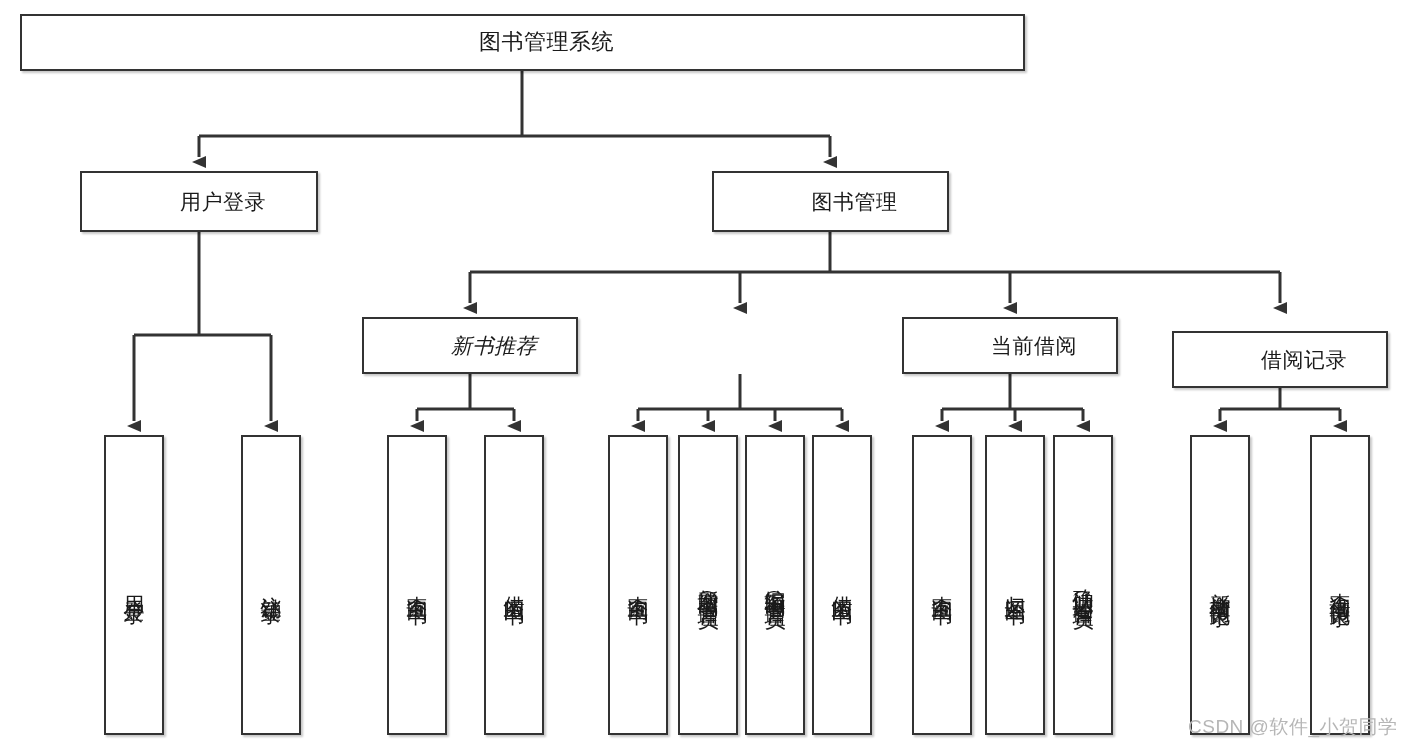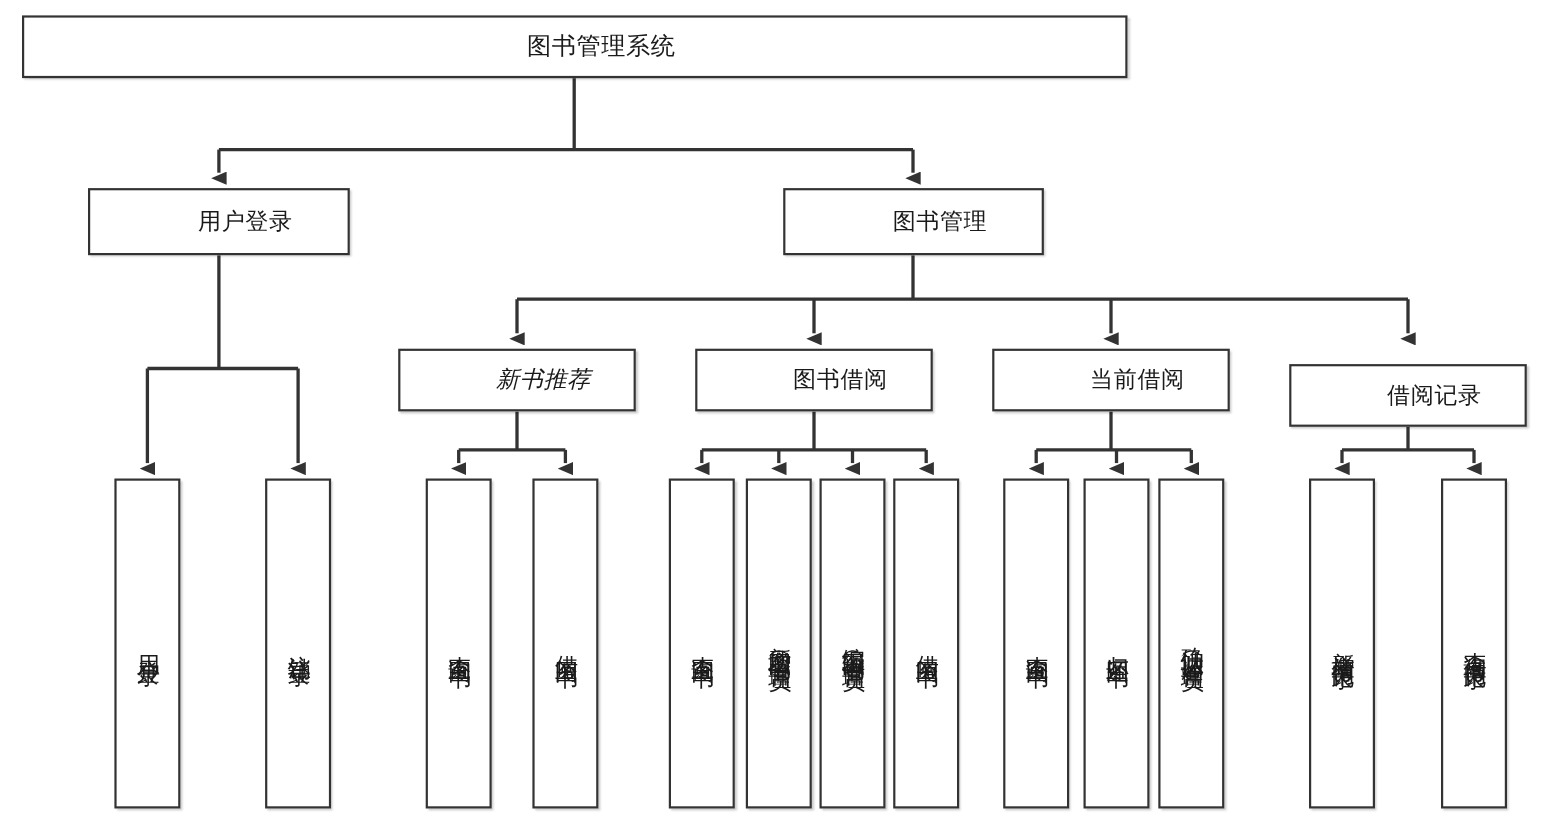--- a/index.html
+++ b/index.html
@@ -128,23 +128,20 @@
   <div class="node h" style="left:80px; top:171px; width:238px; height:61px;">
     <span>用户登录</span>
   </div>
   <div class="node h" style="left:712px; top:171px; width:237px; height:61px;">
     <span>图书管理</span>
   </div>
 
   <div class="node h" style="left:362px; top:317px; width:216px; height:57px;font-style:italic;">
     <span>新书推荐</span>
   </div>
-  <div class="node h" style="left:632px; top:317px; width:216px; height:57px;">
-    <span>图书借阅</span>
-  </div>
   <div class="node h" style="left:902px; top:317px; width:216px; height:57px;">
     <span>当前借阅</span>
   </div>
   <div class="node h" style="left:1172px; top:331px; width:216px; height:57px;">
     <span>借阅记录</span>
   </div>
 
   <div class="node v" style="left:104px; top:435px; width:60px; height:300px;">
     <span class="vtext">用户登录</span>
   </div>
@@ -182,14 +179,15 @@
     <span class="vtext">确认归还（管理员）</span>
   </div>
 
   <div class="node v" style="left:1190px; top:435px; width:60px; height:300px;">
     <span class="vtext">新增借阅记录</span>
   </div>
   <div class="node v" style="left:1310px; top:435px; width:60px; height:300px;">
     <span class="vtext">查询借阅记录</span>
   </div>
 
+  <div class="watermark" style="left:1188px; top:714px;">CSDN @软件_小贺同学</div>
 
 </div>
 
 </body></html>

